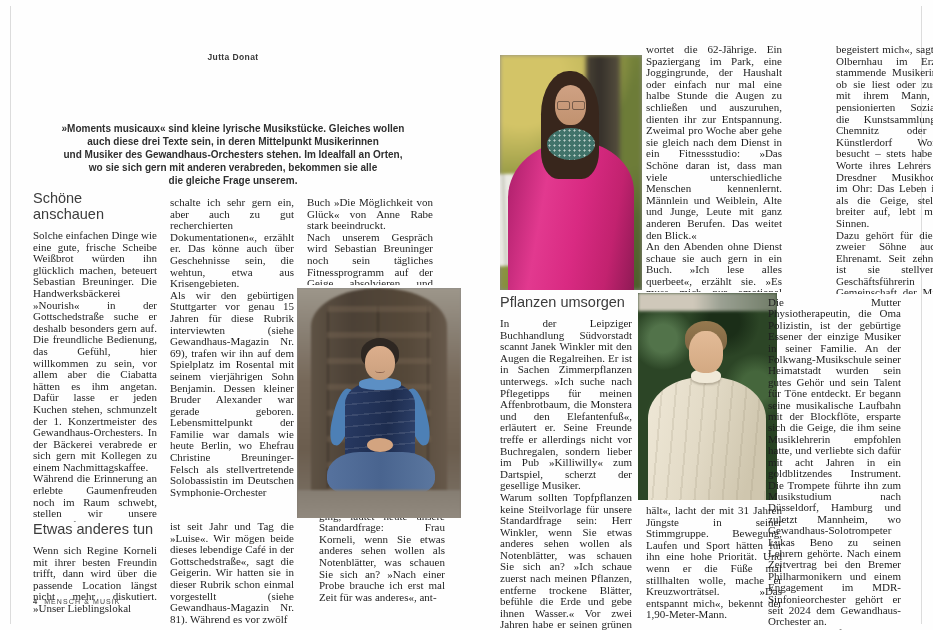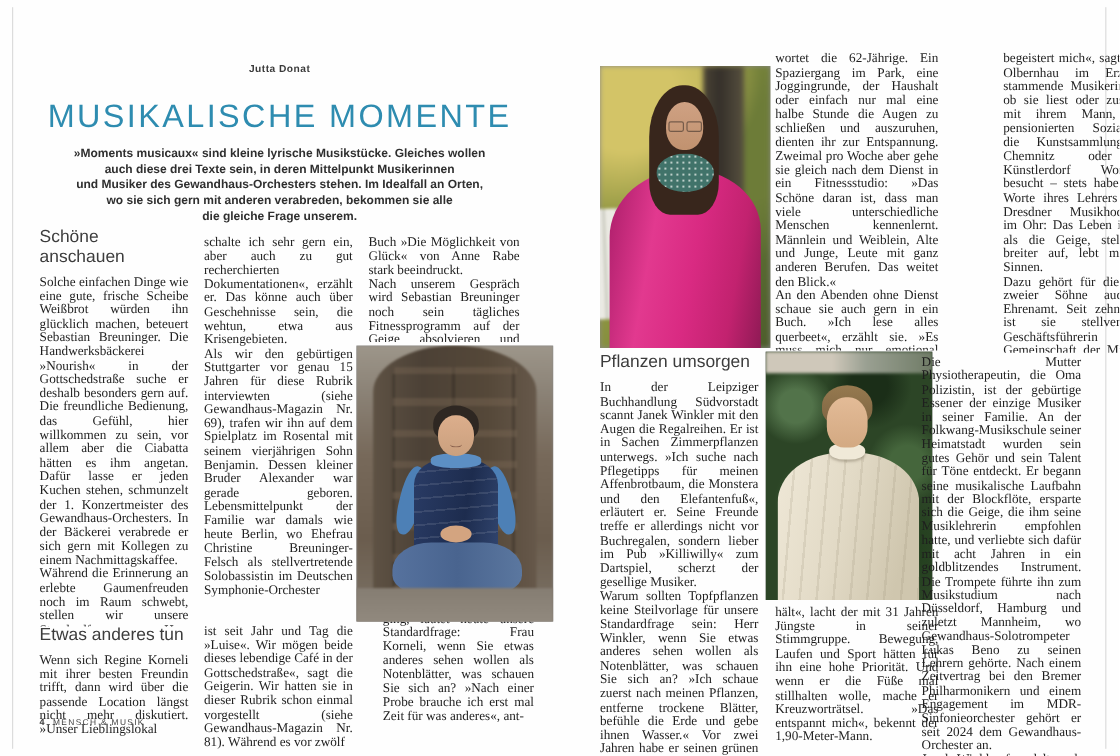--- a/index.html
+++ b/index.html
@@ -121,21 +121,20 @@
       linear-gradient(105deg,#efe8d7,#e2dac6 45%,#cfc6ae 85%);}
 </style>
 </head>
 <body>
 
 <div id="spread">
   <div class="page-edge edge-l"></div>
   <div class="page-edge edge-r"></div>
 
   <div class="byline">Jutta Donat</div>
-  <div class="title">MUSIKALISCHE MOMENTE</div>
   <div class="standfirst">»Moments musicaux« sind kleine lyrische Musikstücke. Gleiches wollen
 auch diese drei Texte sein, in deren Mittelpunkt Musikerinnen
 und Musiker des Gewandhaus-Orchesters stehen. Im Idealfall an Orten,
 wo sie sich gern mit anderen verabreden, bekommen sie alle
 die gleiche Frage unserem.</div>
 
   <div class="col c1a clip">
     <h2 class="sec-head">Schöne anschauen</h2>
     <div class="body">Solche einfachen Dinge wie eine gute, frische Scheibe Weißbrot würden ihn glücklich machen, beteuert Sebastian Breuninger. Die Handwerksbäckerei »Nourish« in der Gottschedstraße suche er deshalb besonders gern auf. Die freundliche Bedienung, das Gefühl, hier willkommen zu sein, vor allem aber die Ciabatta hätten es ihm angetan. Dafür lasse er jeden Kuchen stehen, schmunzelt der 1. Konzertmeister des Gewandhaus-Orchesters. In der Bäckerei verabrede er sich gern mit Kollegen zu einem Nachmittagskaffee.
 Während die Erinnerung an erlebte Gaumenfreuden noch im Raum schwebt, stellen wir unsere Standardfrage: Herr Breuninger, wenn Sie etwas anderes sehen wollen als Notenblätter, was schauen Sie sich an? »Am liebsten die Natur«, antwortet der 53-Jährige. »Wenn ich nicht übe, gehe ich spazieren und schaue mir Bäume an.« Aber es gebe natürlich abseits der Musik noch andere Dinge, die ihn interessierten. Radiohören zum Beispiel. »Zu philosophischen Sendungen</div>

